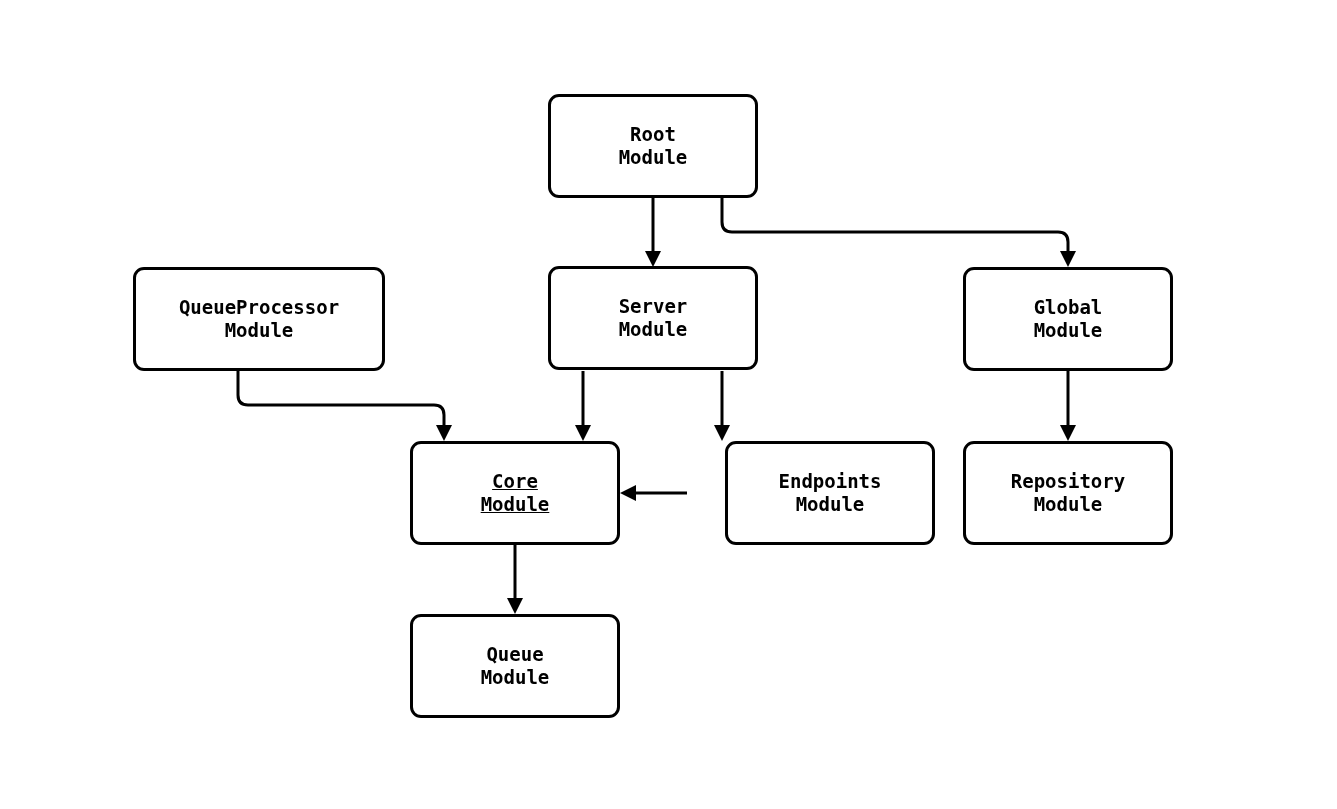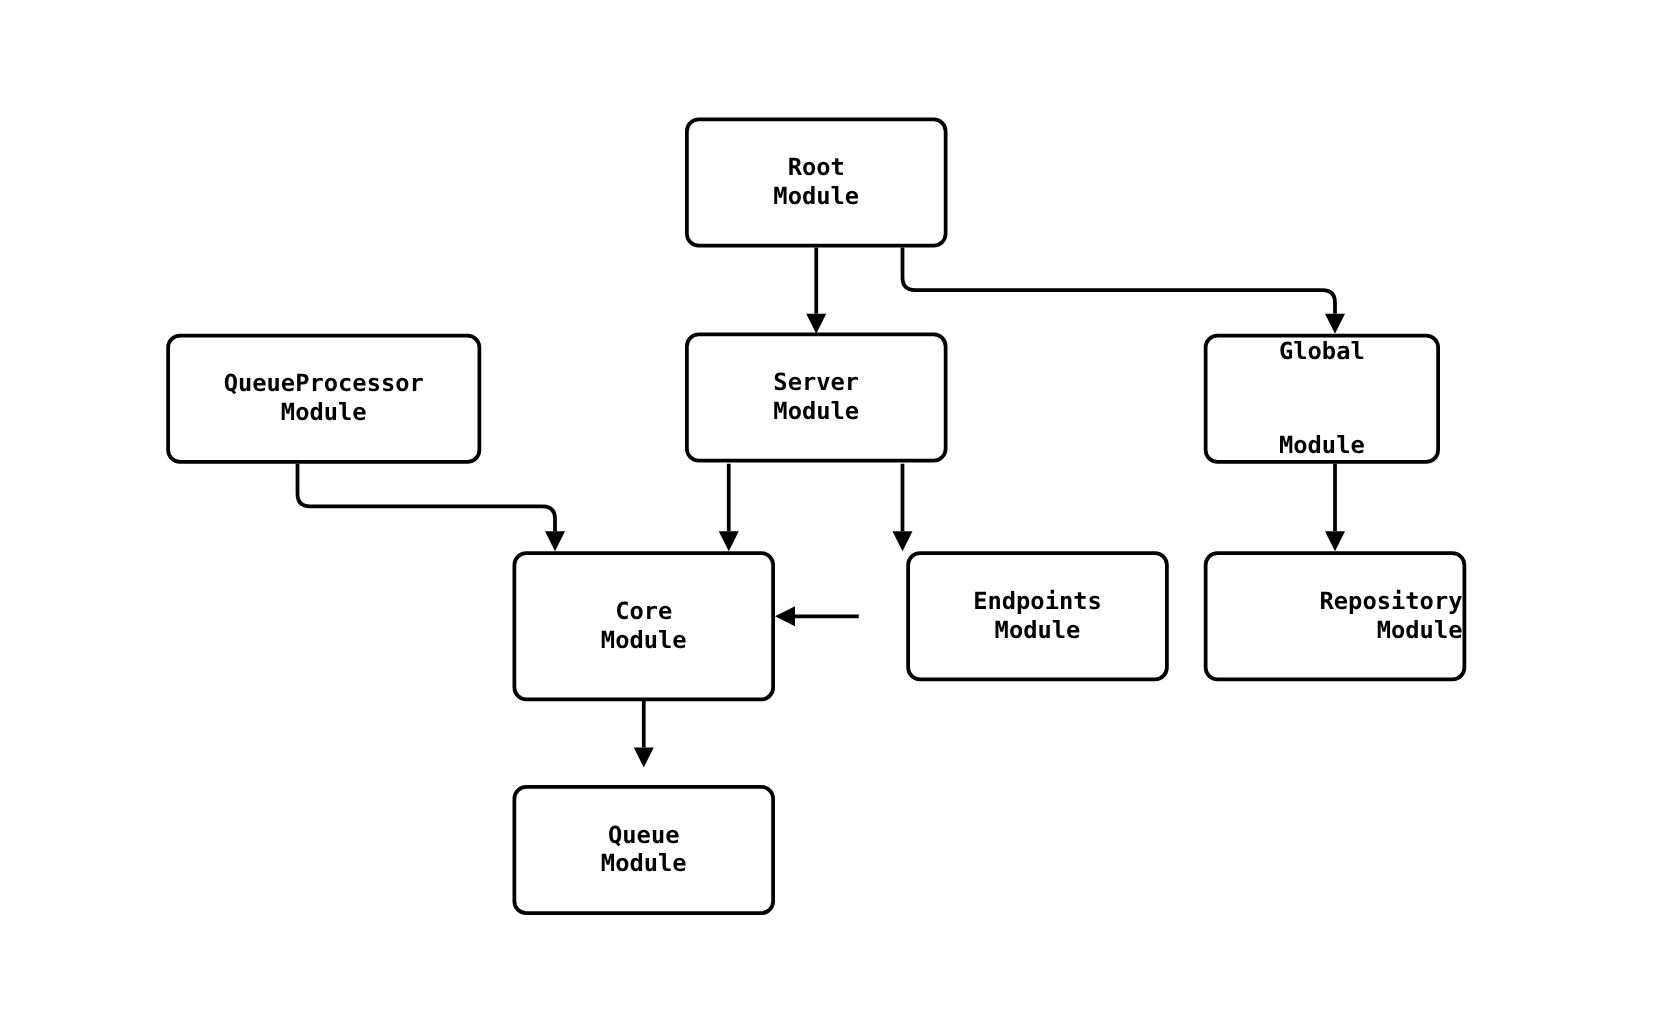--- a/index.html
+++ b/index.html
@@ -106,35 +106,35 @@
         <div class="node-label-line">Module</div>
       </div>
       <div class="node-box" style="left: 133px; top: 267px; width: 252px; height: 104px;">
         <div class="node-label-line">QueueProcessor</div>
         <div class="node-label-line">Module</div>
       </div>
       <div class="node-box" style="left: 548px; top: 266px; width: 210px; height: 104px;">
         <div class="node-label-line">Server</div>
         <div class="node-label-line">Module</div>
       </div>
-      <div class="node-box" style="left: 963px; top: 267px; width: 189px; height: 104px; justify-content: space-between;">
+      <div class="node-box" style="left: 963px; top: 267px; width: 210px; height: 104px;">
         <div class="node-label-line">Global</div>
         <div class="node-label-line">Module</div>
       </div>
-      <div class="node-box" style="left: 410px; top: 441px; width: 210px; height: 120px;">
+      <div class="node-box" style="left: 410px; top: 441px; width: 210px; height: 104px; text-decoration: underline;">
         <div class="node-label-line">Core</div>
         <div class="node-label-line">Module</div>
       </div>
       <div class="node-box" style="left: 725px; top: 441px; width: 210px; height: 104px;">
         <div class="node-label-line">Endpoints</div>
         <div class="node-label-line">Module</div>
       </div>
-      <div class="node-box" style="left: 963px; top: 441px; width: 210px; height: 104px; align-items: flex-end;">
+      <div class="node-box" style="left: 963px; top: 441px; width: 210px; height: 104px;">
         <div class="node-label-line">Repository</div>
         <div class="node-label-line">Module</div>
       </div>
-      <div class="node-box" style="left: 410px; top: 628px; width: 210px; height: 104px;">
+      <div class="node-box" style="left: 410px; top: 614px; width: 210px; height: 104px;">
         <div class="node-label-line">Queue</div>
         <div class="node-label-line">Module</div>
       </div>
     </div>
 
 </div>
 
 </body></html>

